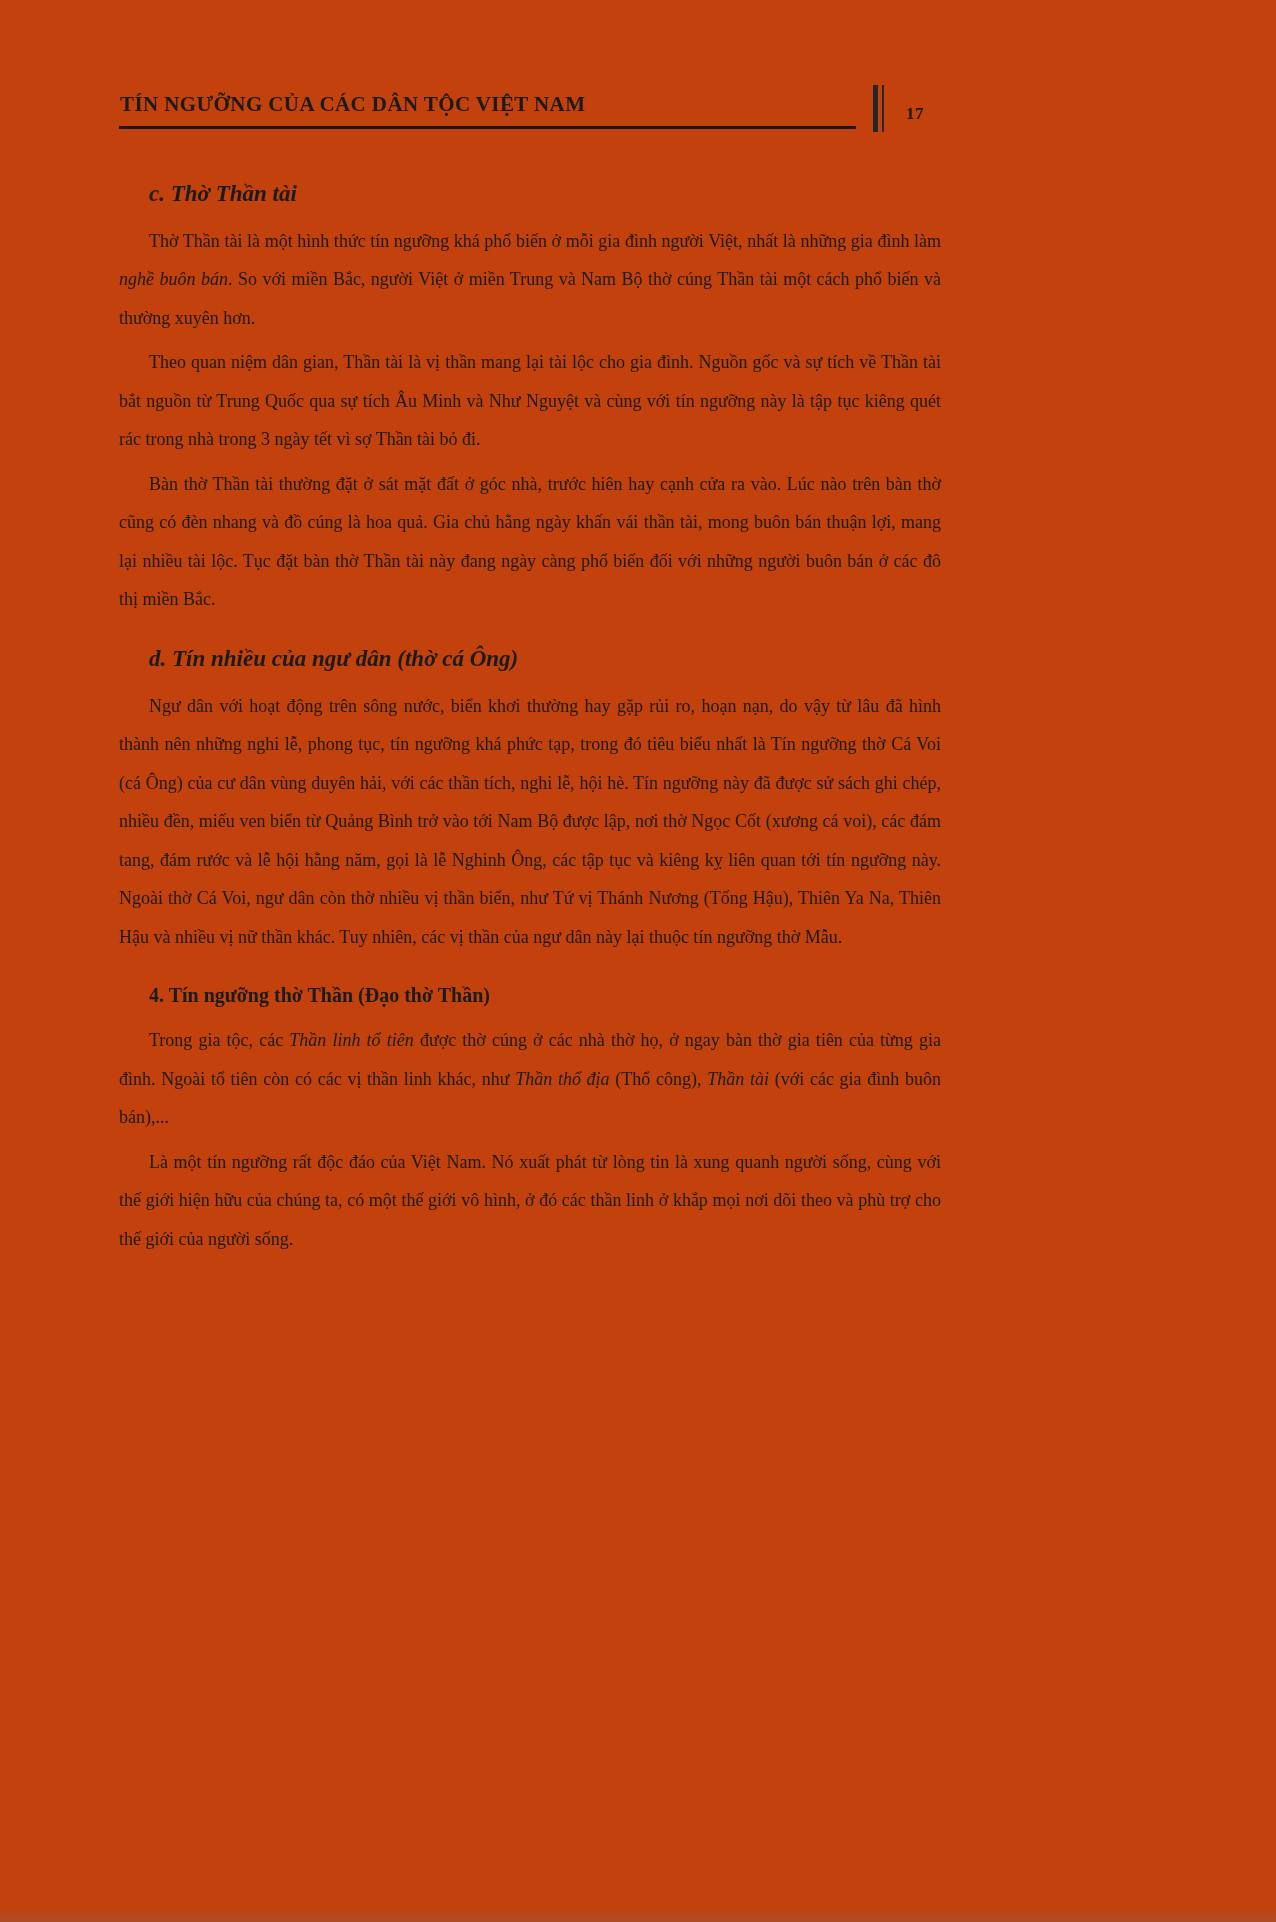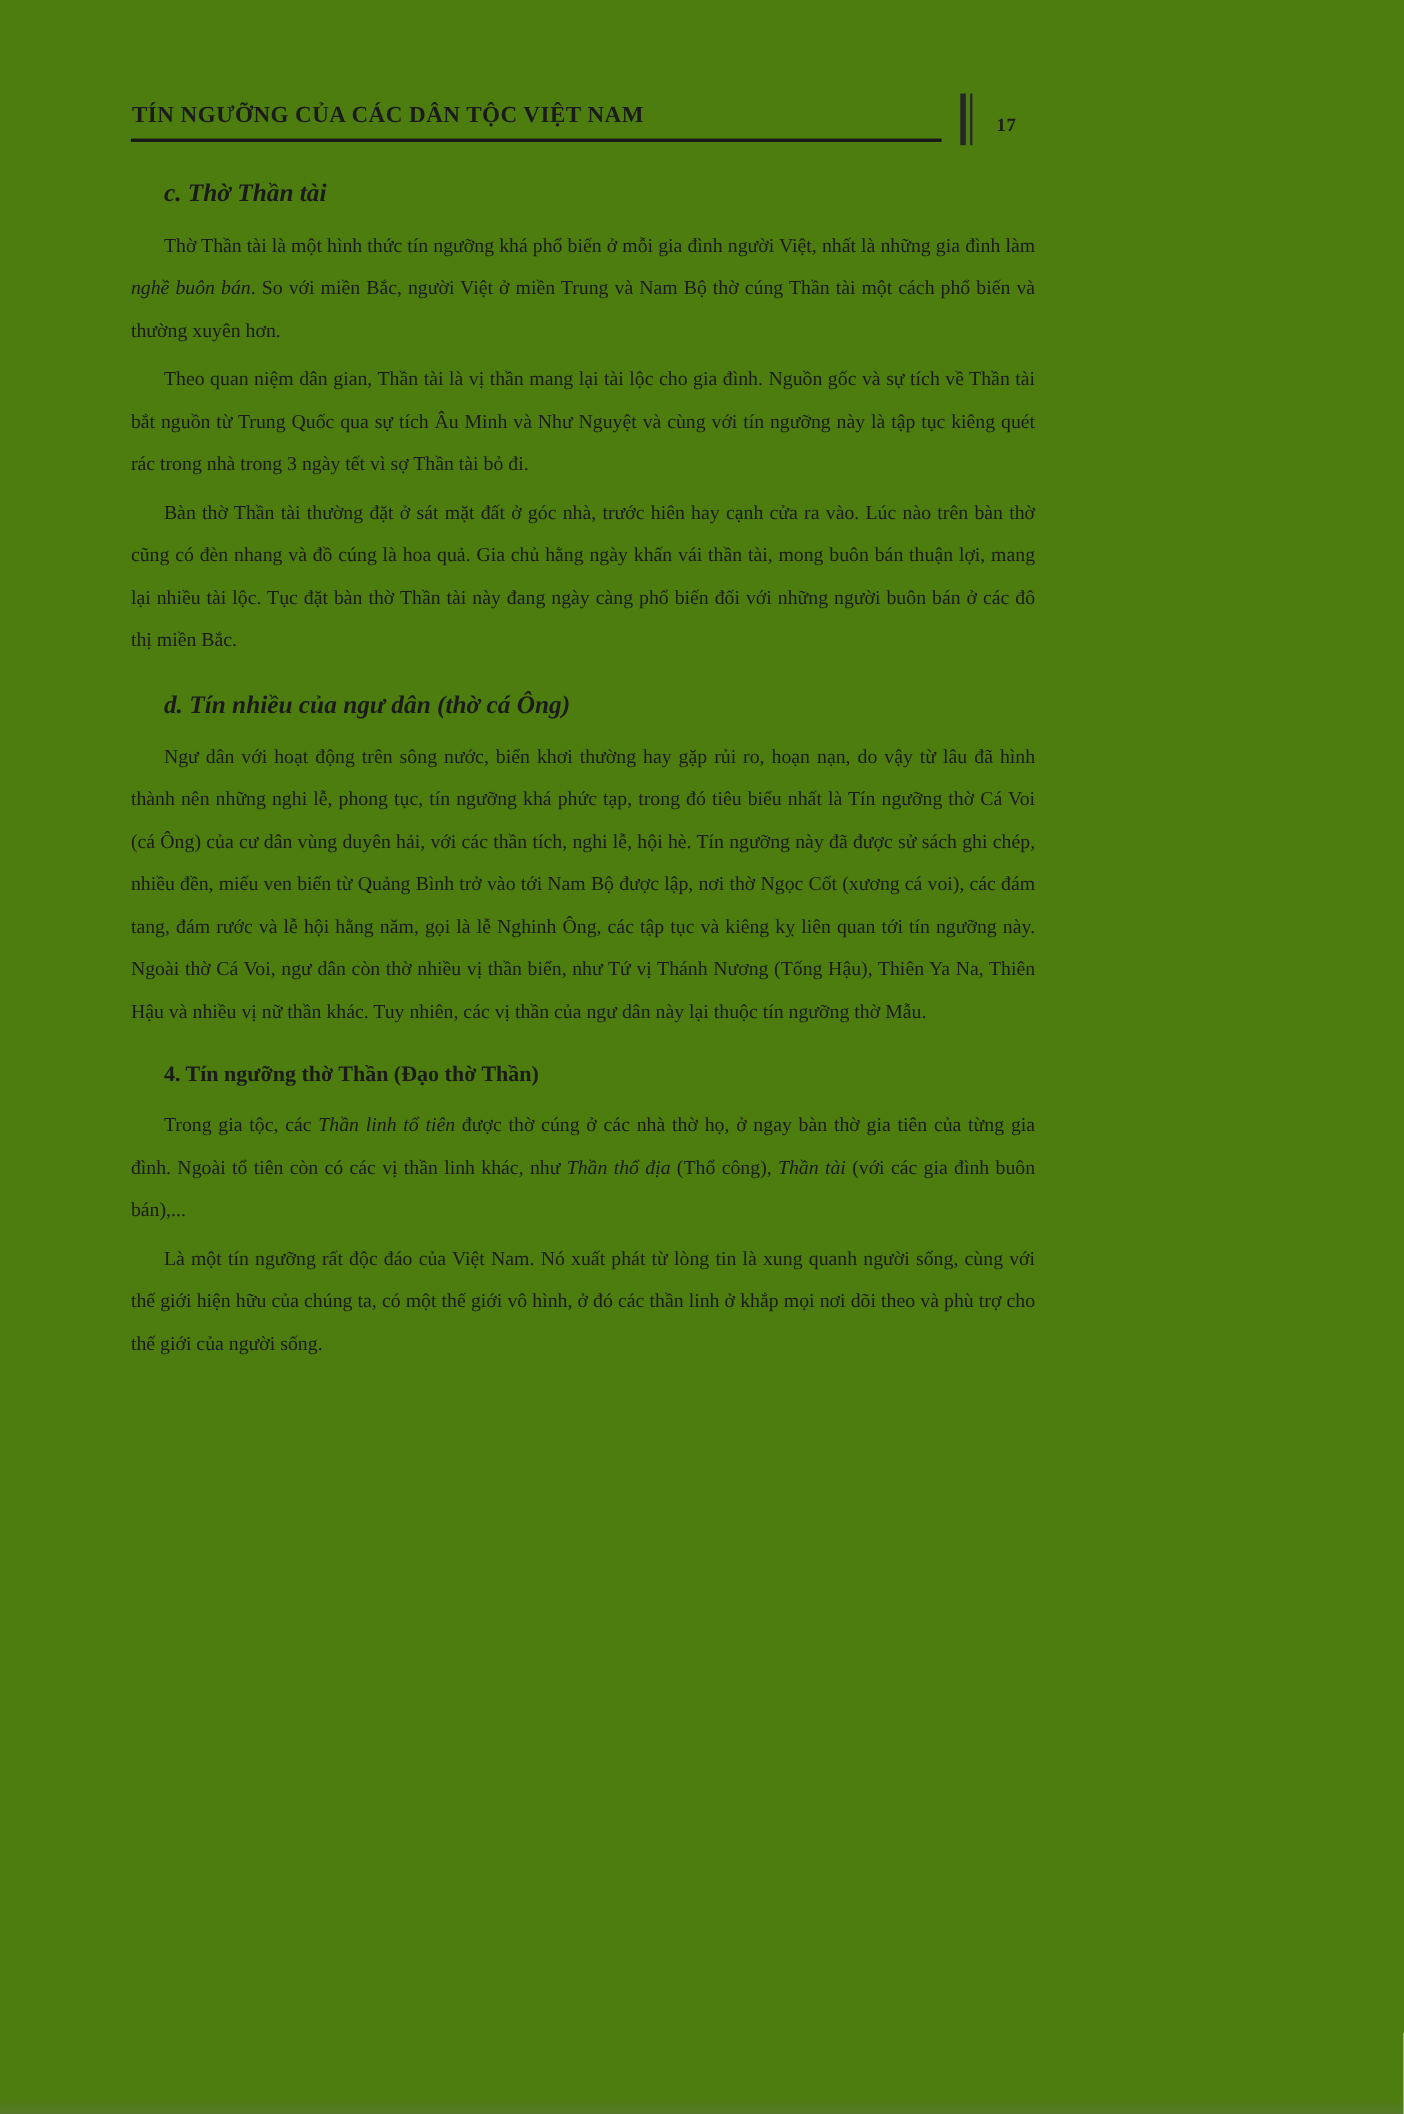--- a/index.html
+++ b/index.html
@@ -1,21 +1,21 @@
 <!DOCTYPE html>
 <html><head>
 <meta charset="utf-8">
 <style>
   html, body { margin: 0; padding: 0; background: #e8e8e8; }
   .page {
     position: relative;
     width: 1276px;
     height: 1922px;
     margin: 0 auto;
-    background: #4d7c0f;
+    background: #c2410c;
     font-family: "Liberation Serif", "DejaVu Serif", serif;
     color: #1b1b1b;
     overflow: hidden;
   }
 
   
   .header {
     position: absolute;
     top: 88px;
     left: 119px;
@@ -64,21 +64,21 @@
     text-align: justify;
     text-indent: 30px;
   }
   .sub-heading {
     margin: 26px 0 13px 30px;
     font-size: 23px;
     font-weight: 700;
     font-style: italic;
     line-height: 1.25;
   }
-  .sub-heading.first { margin-top: 4px; }
+  .sub-heading.first { margin-top: 22px; }
   .num-heading {
     margin: 27px 0 13px 30px;
     font-size: 20px;
     font-weight: 700;
     font-style: normal;
     line-height: 1.25;
   }
   em { font-style: italic; }
 
   

